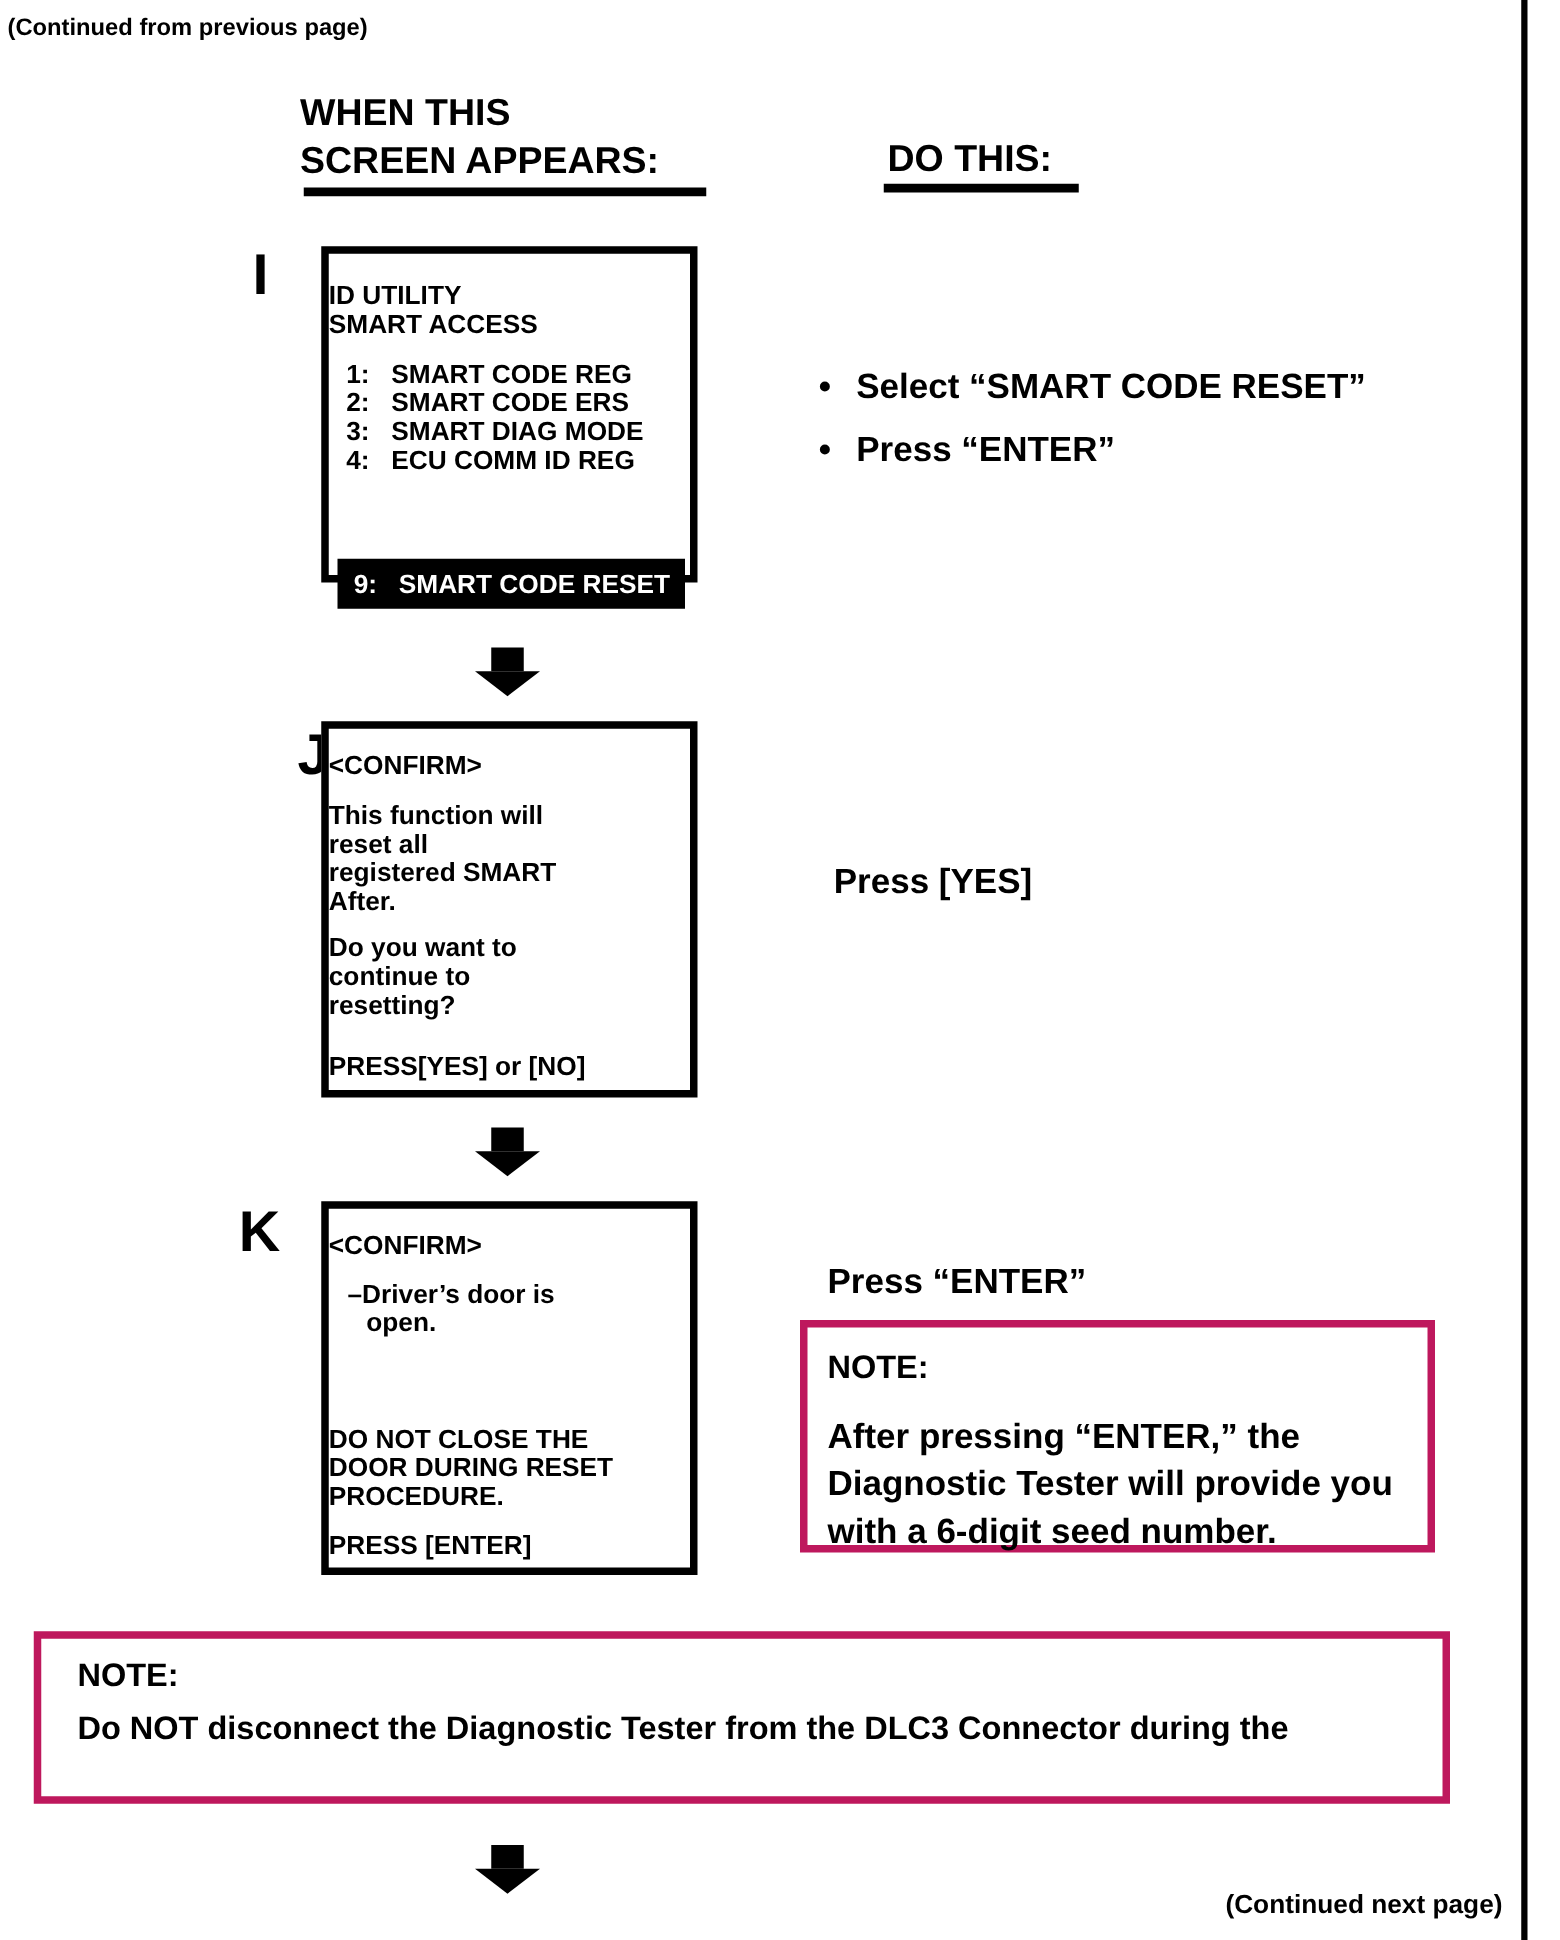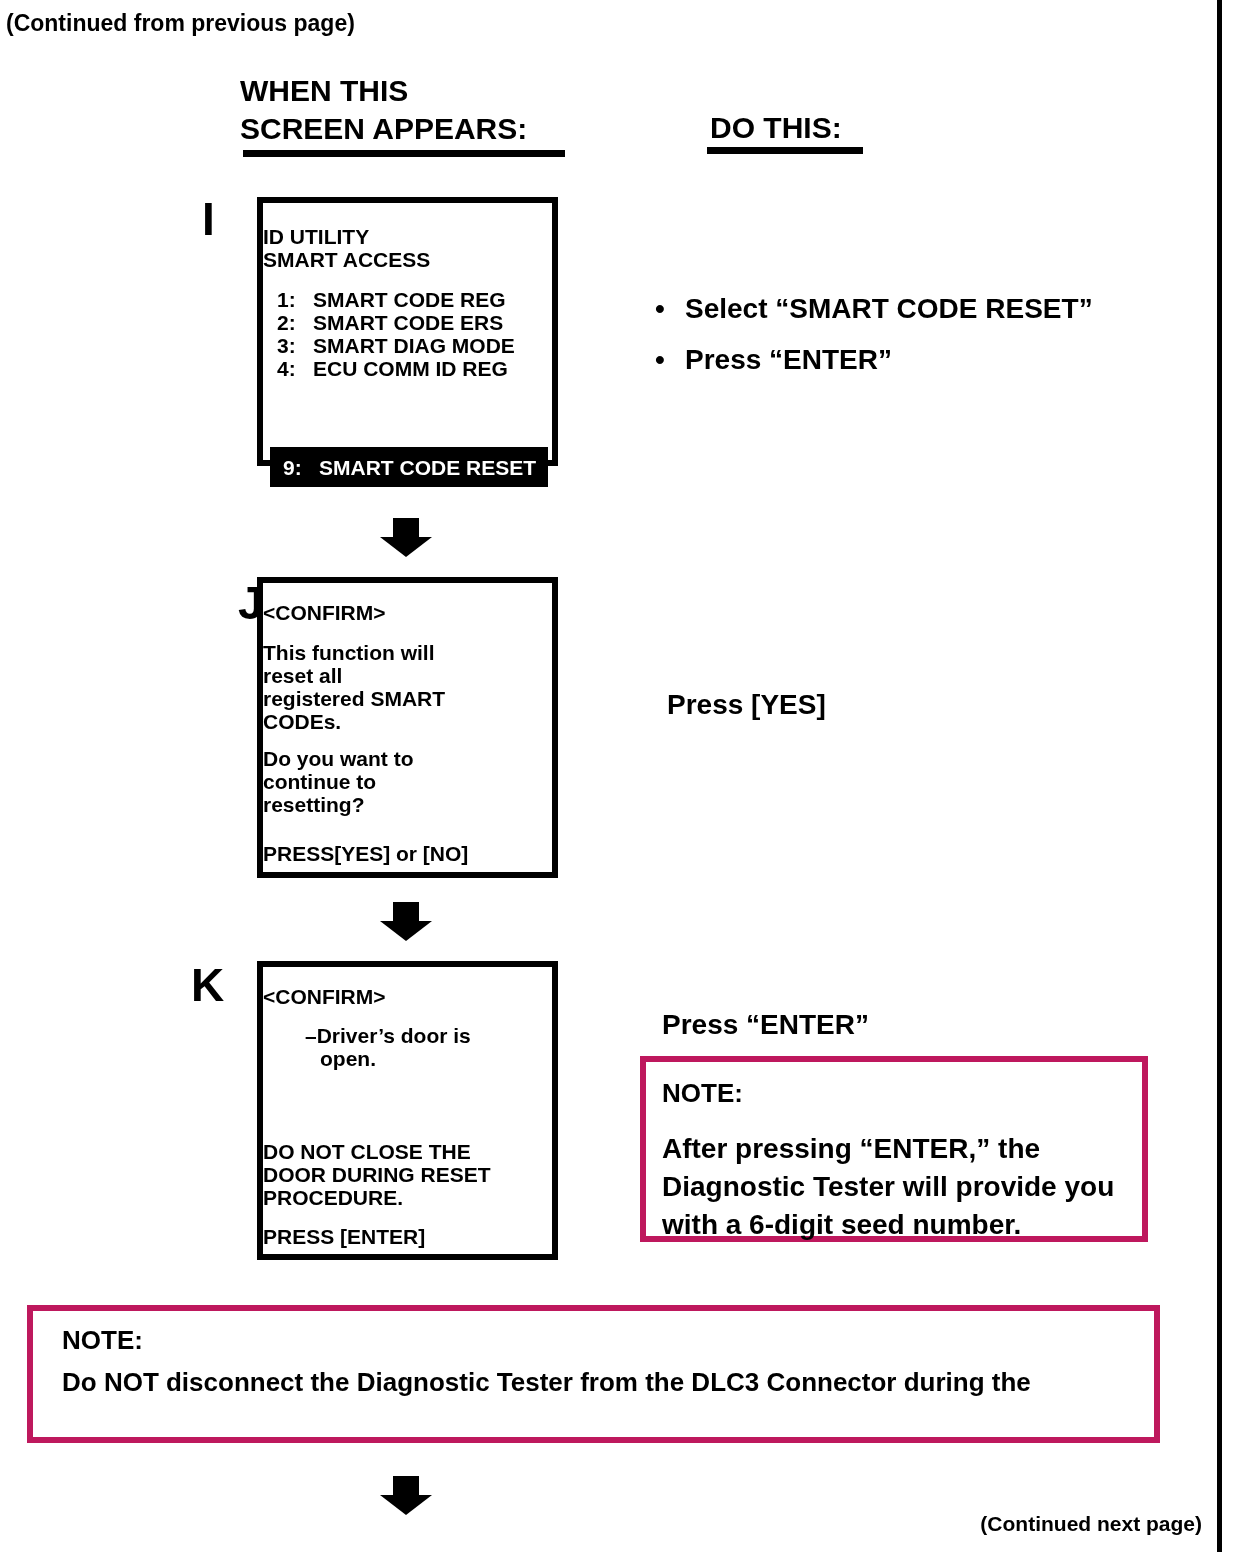--- a/index.html
+++ b/index.html
@@ -4,21 +4,21 @@
 <style>
   html,body { margin:0; padding:0; background:#e8e8e8; }
   .page {
     position:relative; width:1248px; height:1552px; background:#ffffff;
     font-family:"Liberation Sans", sans-serif; font-weight:bold; color:#000;
     overflow:hidden; margin:0 auto;
   }
   .abs { position:absolute; }
   .center { text-align:left; }
   .t21 { font-size:21px; line-height:23px; }
-  .t23 { font-size:23px; line-height:30px; }
+  .t23 { font-size:19px; line-height:30px; }
   .t26 { font-size:26px; line-height:30px; }
   .t28 { font-size:28px; line-height:33px; }
   .t30 { font-size:30px; line-height:38px; }
   .t46 { font-size:46px; line-height:1; }
   .rule { background:#000; }
   .screen {
     position:absolute; width:301px; border:6px solid #000;
     box-sizing:border-box; background:#fff;
   }
   .menu-row { display:flex; }
@@ -100,42 +100,42 @@
   </div>
 
   <div class="abs t46" style="left:238px; top:580px;">J</div>
 
   <div class="screen center t21" style="left:257px; top:577px; height:301px;">
     <div style="padding-top:18px;">&lt;CONFIRM&gt;</div>
     <div style="margin-top:17px;">
       <div>This function will</div>
       <div>reset all</div>
       <div>registered SMART</div>
-      <div>CODEs.</div>
+      <div>After.</div>
     </div>
     <div style="margin-top:14px;">
       <div>Do you want to</div>
       <div>continue to</div>
       <div>resetting?</div>
     </div>
     <div style="margin-top:26px;">PRESS[YES] or [NO]</div>
   </div>
 
   <div class="abs t28" style="left:667px; top:688px;">Press [YES]</div>
 
   <div class="arrow" style="left:380px; top:902px;">
     <div class="stem"></div>
     <div class="head"></div>
   </div>
 
   <div class="abs t46" style="left:191px; top:962px;">K</div>
 
   <div class="screen t21" style="left:257px; top:961px; height:299px;">
     <div class="center" style="padding-top:18px;">&lt;CONFIRM&gt;</div>
-    <div style="margin-top:16px;padding-left:27px;">
+    <div style="margin-top:16px;">
       <div style="padding-left:15px;">–Driver’s door is</div>
       <div style="padding-left:30px;">open.</div>
     </div>
     <div class="center" style="margin-top:70px;">
       <div>DO NOT CLOSE THE</div>
       <div>DOOR DURING RESET</div>
       <div>PROCEDURE.</div>
     </div>
     <div class="center" style="margin-top:16px;">PRESS [ENTER]</div>
   </div>

